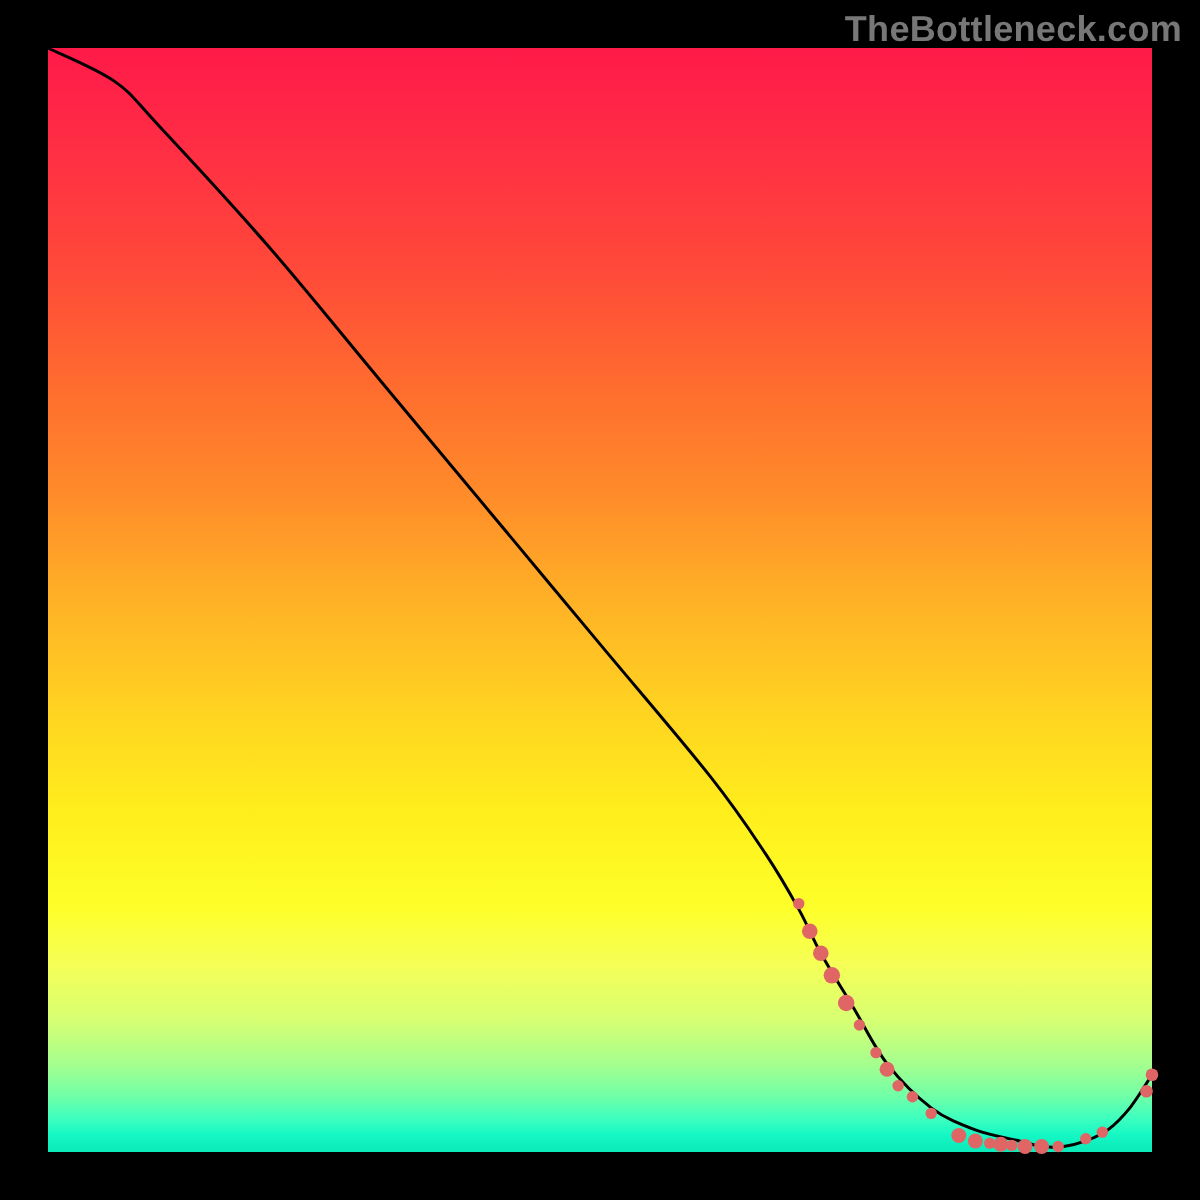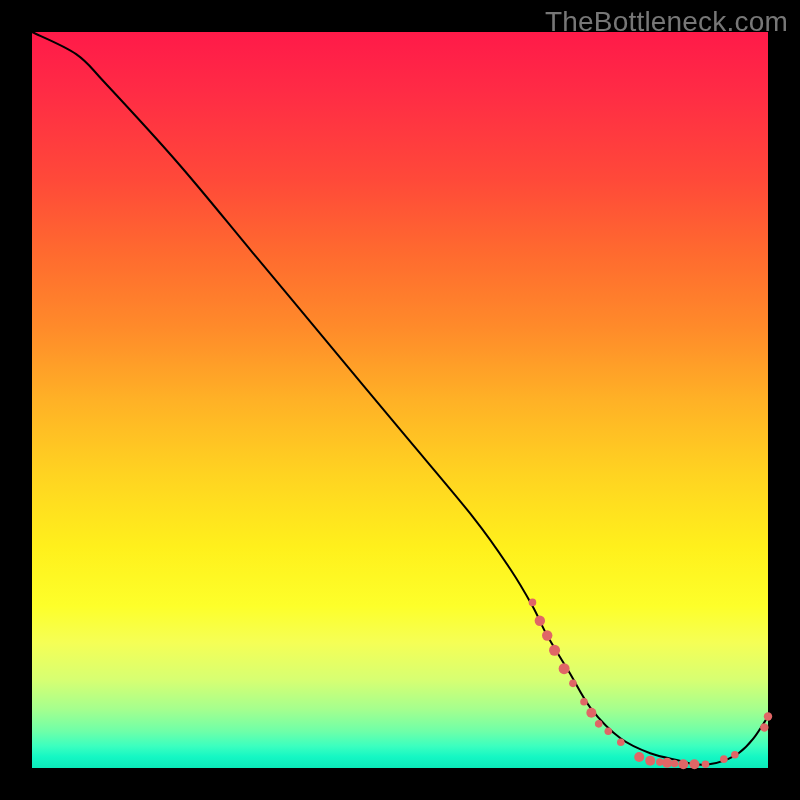--- a/index.html
+++ b/index.html
@@ -15,22 +15,22 @@
   .container {
     position: relative;
     width: 800px;
     height: 800px;
   }
   .watermark {
     position: absolute;
     top: 6px;
     right: 12px;
     color: #777;
-    font-size: 28px;
-    font-weight: 400;
+    font-size: 24px;
+    font-weight: 700;
     z-index: 10;
     letter-spacing: 0.2px;
   }
   .plot-area {
     position: absolute;
     left: 32px;
     top: 32px;
     width: 736px;
     height: 736px;
     background: linear-gradient(to bottom,

